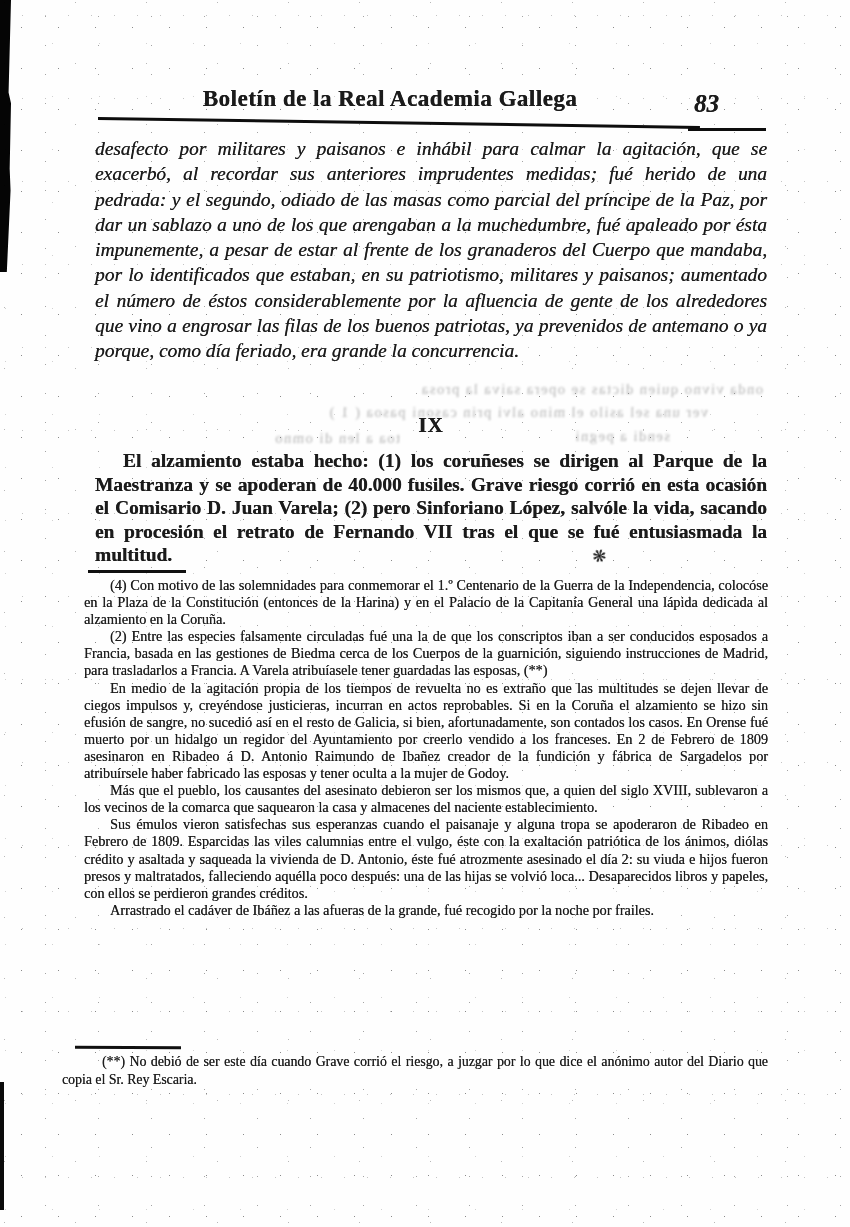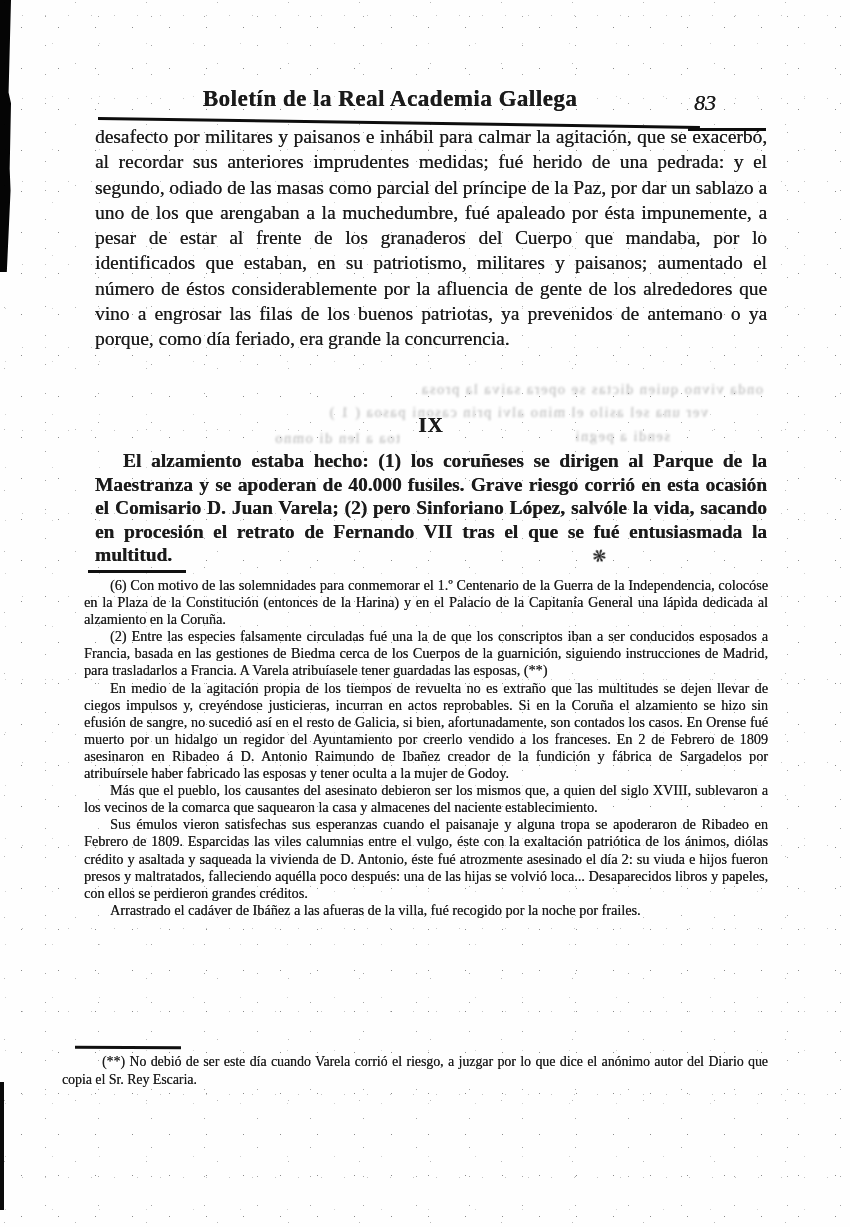--- a/index.html
+++ b/index.html
@@ -35,36 +35,36 @@
     position:absolute;left:0;top:1082px;width:4px;height:128px;background:#0a0a0a;
   }
   .header-title{
     position:absolute;top:86px;left:150px;width:480px;
     text-align:center;font-weight:bold;font-size:23px;letter-spacing:.5px;
     text-shadow:.3px .3px 0 #222;
     white-space:nowrap;
   }
   .page-number{
     position:absolute;top:90px;left:694px;
-    font-size:22px;font-weight:normal;font-style:italic;
+    font-size:25px;font-weight:bold;font-style:italic;
     text-shadow:.3px .3px 0 #222;
   }
   .header-rule{
     position:absolute;top:117px;left:98px;width:602px;height:3px;background:#0d0d0d;
     transform:rotate(0.85deg);transform-origin:left center;
   }
   .header-rule-2{
     position:absolute;top:128px;left:688px;width:78px;height:2.5px;background:#0d0d0d;
   }
   .body-text{
     position:absolute;left:95px;width:672px;
     font-size:19.4px;line-height:25.3px;text-align:justify;
     text-shadow:.25px .25px 0 rgba(20,20,20,.85);
   }
-  .para1{top:124px;}
+  .para1{top:136px;font-style:italic;}
   .para2{top:449px;line-height:23.6px;text-indent:28px;font-weight:bold;}
   .section-heading{
     position:absolute;top:413px;left:95px;width:672px;text-align:center;
     font-size:21px;font-weight:bold;letter-spacing:1px;
     text-shadow:.3px .3px 0 #222;
   }
   .ghost{
     position:absolute;
     font-size:14.5px;letter-spacing:1.5px;
     color:rgba(30,30,30,.34);
@@ -119,27 +119,27 @@
 
   <div class="section-heading">IX</div>
 
   <div class="body-text para2">El alzamiento estaba hecho: (1) los coruñeses se dirigen al Parque de la Maestranza y se apoderan de 40.000 fusiles. Grave riesgo corrió en esta ocasión el Comisario D.  Juan  Varela; (2) pero Sinforiano López, salvóle la vida, sacando en procesión el retrato de Fernando VII tras el que se fué entusiasmada la multitud.</div>
 
   <div class="splotch">❋</div>
 
   <div class="fn-sep-1"></div>
 
   <div class="footnotes">
-    <p>(6)   Con motivo  de las solemnidades para conmemorar el 1.º Centenario de la Guerra de la Independencia, colocóse en la Plaza de la Constitución (entonces de la Harina) y en el Palacio de la Capitanía General una lápida dedicada al alzamiento en la Coruña.</p>
+    <p>(4)   Con motivo  de las solemnidades para conmemorar el 1.º Centenario de la Guerra de la Independencia, colocóse en la Plaza de la Constitución (entonces de la Harina) y en el Palacio de la Capitanía General una lápida dedicada al alzamiento en la Coruña.</p>
     <p>(2)   Entre las especies falsamente circuladas fué una la de que los conscriptos iban a ser conducidos esposados a Francia, basada en las gestiones de Biedma cerca de los Cuerpos de la guarnición, siguiendo instrucciones de Madrid, para trasladarlos a Francia. A Varela atribuíasele tener guardadas las esposas, (**)</p>
     <p>En medio de la agitación propia de los tiempos de revuelta no es extraño que las multitudes se dejen llevar de ciegos impulsos y, creyéndose justicieras, incurran en actos reprobables. Si en la Coruña el alzamiento se hizo sin efusión de sangre, no sucedió así en el resto de Galicia, si bien, afortunadamente, son contados los casos. En Orense fué muerto por un hidalgo un regidor del Ayuntamiento por creerlo vendido a los franceses. En 2 de Febrero de 1809 asesinaron en Ribadeo á D. Antonio Raimundo de Ibañez creador de la fundición y fábrica de Sargadelos por atribuírsele haber fabricado las esposas y tener oculta a la mujer de Godoy.</p>
     <p>Más que el pueblo, los causantes del asesinato debieron ser los mismos que, a quien del siglo XVIII, sublevaron a los vecinos de la comarca que saquearon la casa y almacenes del naciente establecimiento.</p>
     <p>Sus émulos vieron satisfechas sus esperanzas cuando el paisanaje y alguna tropa se apoderaron de Ribadeo en Febrero de 1809. Esparcidas las viles calumnias entre el vulgo, éste con la exaltación patriótica de los ánimos, diólas crédito y asaltada y saqueada la vivienda de D. Antonio, éste fué atrozmente asesinado el día 2: su viuda e hijos fueron presos y maltratados, falleciendo aquélla poco después: una de las hijas se volvió loca... Desaparecidos libros y papeles, con ellos se perdieron grandes créditos.</p>
-    <p>Arrastrado el cadáver de Ibáñez a las afueras  de  la villa, fué recogido por la noche por frailes.</p>
+    <p>Arrastrado el cadáver de Ibáñez a las afueras  de  la grande, fué recogido por la noche por frailes.</p>
   </div>
 
   <div class="fn-sep-2"></div>
 
   <div class="footnote-star">
-    <p><span>(**)    No debió de ser este día cuando Varela corrió el riesgo, a juzgar por lo que dice el anónimo autor del </span><span class="italic">Diario</span><span> que copia el Sr. Rey Escaria.</span></p>
+    <p><span>(**)    No debió de ser este día cuando Grave corrió el riesgo, a juzgar por lo que dice el anónimo autor del </span><span class="italic">Diario</span><span> que copia el Sr. Rey Escaria.</span></p>
   </div>
 
 </div>
 
 </body></html>

